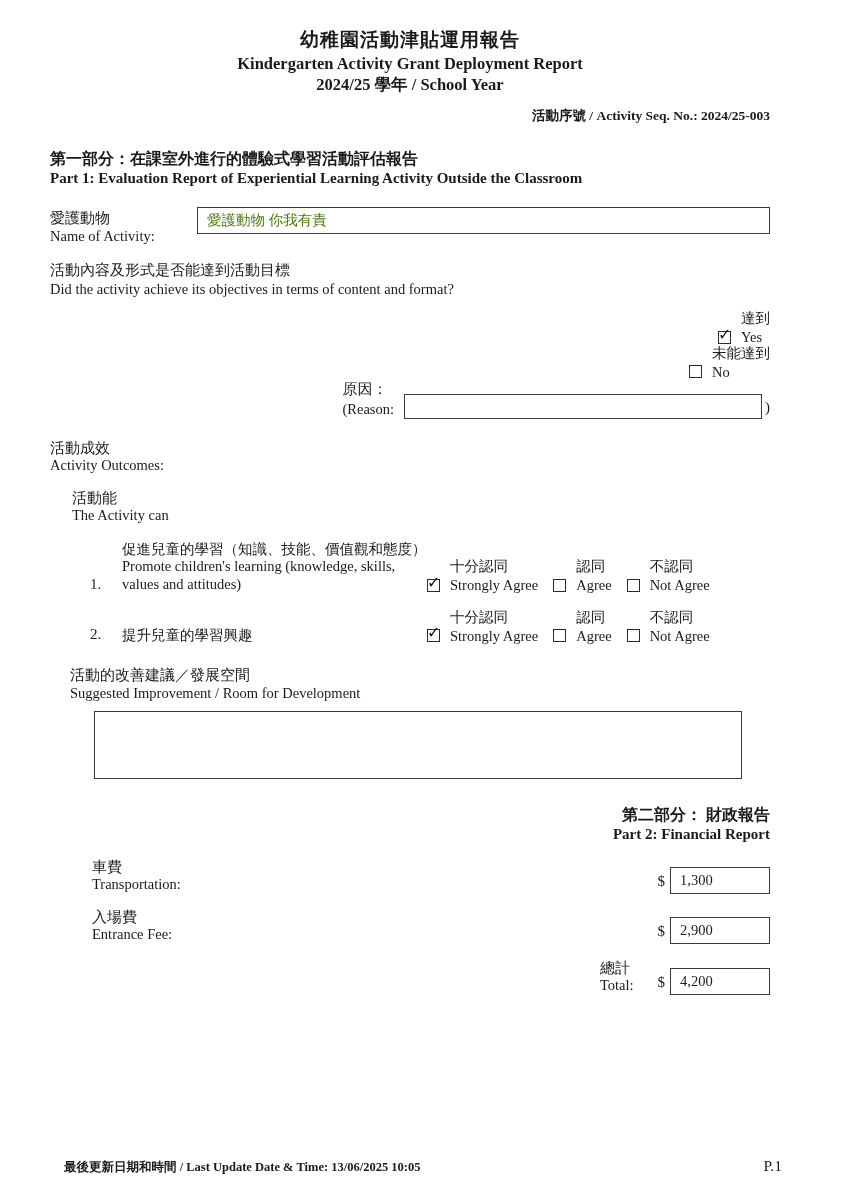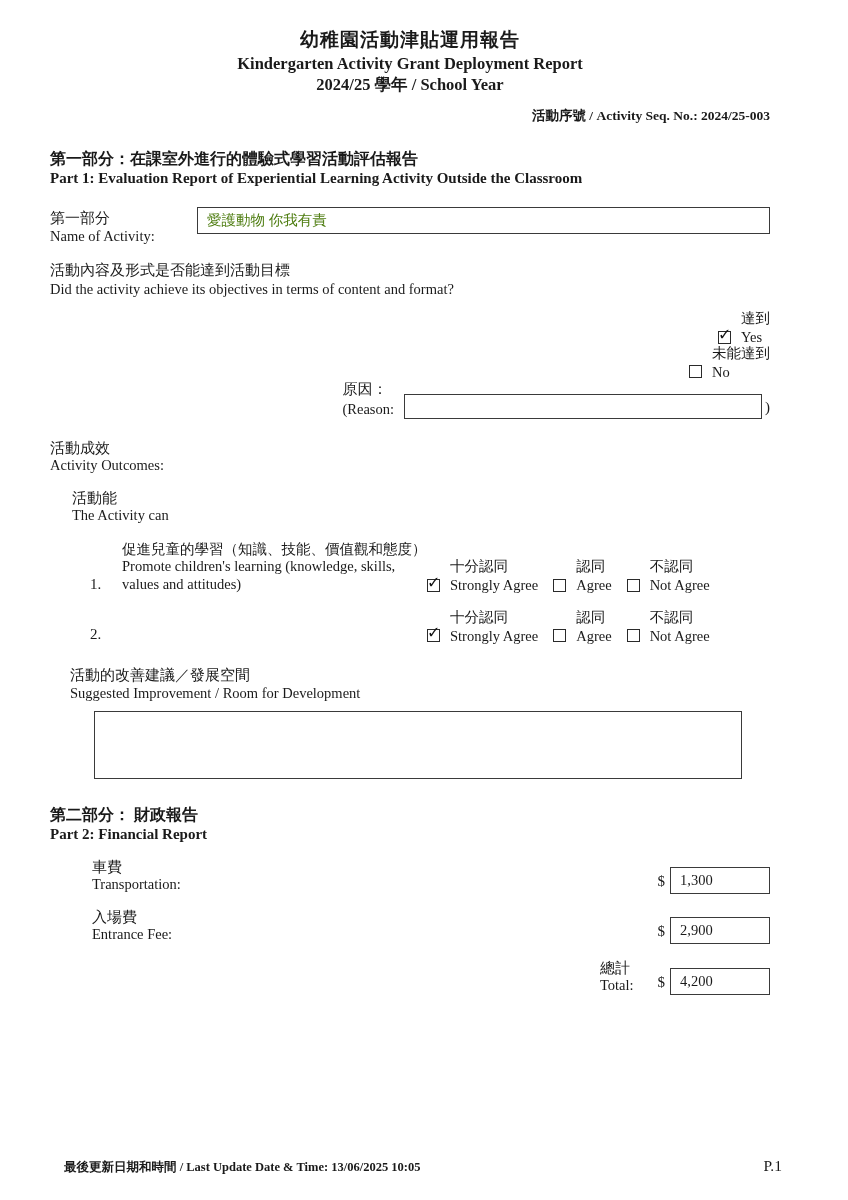--- a/index.html
+++ b/index.html
@@ -119,21 +119,21 @@
   </div>
   <div class="seq-line">活動序號 / Activity Seq. No.: 2024/25-003</div>
 
   <div class="sec-head">
     <div class="zh">第一部分：在課室外進行的體驗式學習活動評估報告</div>
     <div class="en">Part 1: Evaluation Report of Experiential Learning Activity Outside the Classroom</div>
   </div>
 
   <div class="name-row">
     <div class="lbl2">
-      <div class="zh">第一部分</div>
+      <div class="zh">愛護動物</div>
       <div class="en">Name of Activity:</div>
     </div>
     <input class="name-input" type="text" value="愛護動物 你我有責" style="">
   </div>
 
   <div class="question">
     <div class="zh">活動內容及形式是否能達到活動目標</div>
     <div class="en">Did the activity achieve its objectives in terms of content and format?</div>
   </div>
 
@@ -188,20 +188,21 @@
         <div class="o-zh">不認同</div>
         <span class="cb"></span>
         <div class="o-en">Not Agree</div>
       </div>
     </div>
   </div>
 
   <div class="item-row">
     <div class="item-num">2.</div>
     <div class="item-text">
+      <div class="zh">提升兒童的學習興趣</div>
     </div>
     <div class="ratings">
       <div class="opt-cell">
         <div class="o-zh">十分認同</div>
         <span class="cb checked"></span>
         <div class="o-en">Strongly Agree</div>
       </div>
       <div class="opt-cell">
         <div class="o-zh">認同</div>
         <span class="cb"></span>
@@ -214,21 +215,21 @@
       </div>
     </div>
   </div>
 
   <div class="lbl2 improve-label">
     <div class="zh">活動的改善建議／發展空間</div>
     <div class="en">Suggested Improvement / Room for Development</div>
   </div>
   <textarea class="improve-box" style=""></textarea>
 
-  <div class="sec-head" style="margin-top:26px;">
+  <div class="sec-head" style="margin-top:26px;text-align:right;">
     <div class="zh">第二部分： 財政報告</div>
     <div class="en">Part 2: Financial Report</div>
   </div>
 
   <div class="fin-row">
     <div class="lbl2">
       <div class="zh">車費</div>
       <div class="en">Transportation:</div>
     </div>
     <div class="money">

